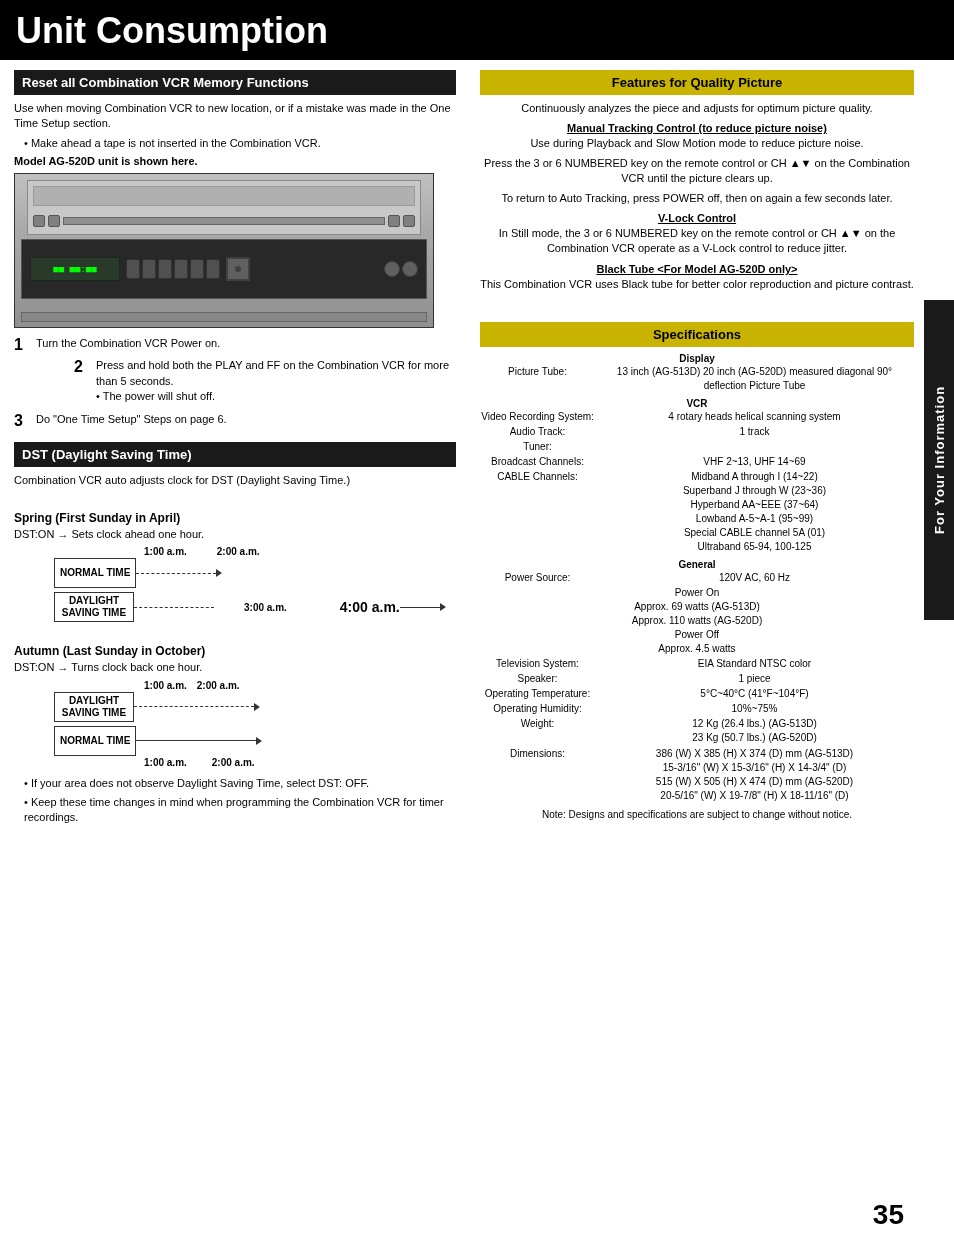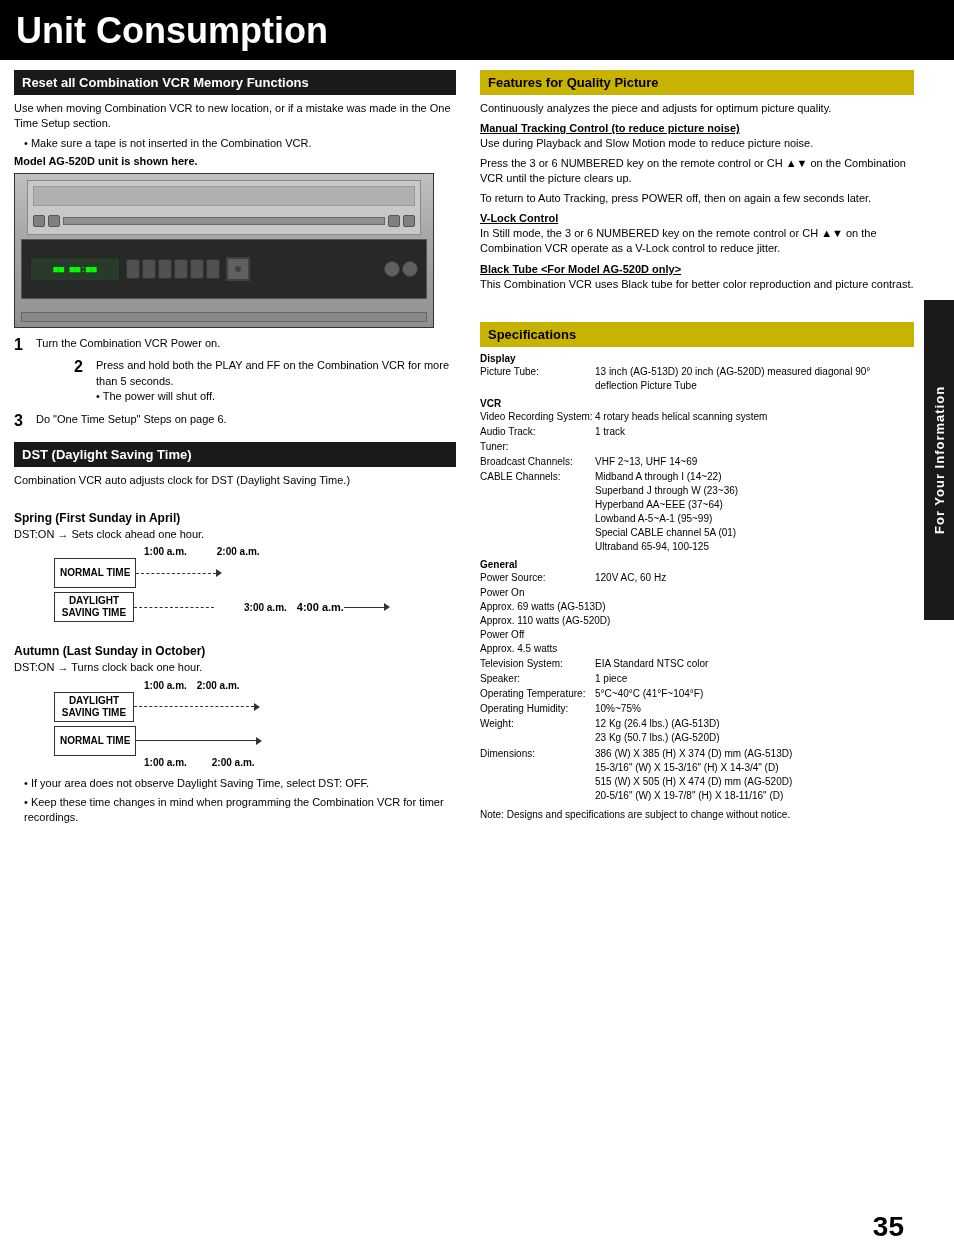--- a/index.html
+++ b/index.html
@@ -156,21 +156,21 @@
     .side-tab-text {
       color: #fff;
       font-size: 13px;
       font-weight: bold;
       letter-spacing: 1px;
       white-space: nowrap;
     }
     
     .page-number {
       position: absolute;
-      bottom: 0;
+      bottom: 12px;
       right: 50px;
       font-size: 28px;
       font-weight: bold;
     }
     
     .feature-title {
       font-weight: bold;
       text-decoration: underline;
       font-size: 11px;
       margin-top: 6px;
@@ -202,21 +202,21 @@
 
   <div class="page-title">Unit Consumption</div>
 
   <div class="two-col">
 
     <div class="left-col">
 
       <div>
         <div class="section-header">Reset all Combination VCR Memory Functions</div>
         <p class="body-text">Use when moving Combination VCR to new location, or if a mistake was made in the One Time Setup section.</p>
-        <p class="bullet">• Make sure a tape is not inserted in the Combination VCR.</p>
+        <p class="bullet">• Make ahead a tape is not inserted in the Combination VCR.</p>
         <p class="bold-label" style="margin-bottom:4px;">Model AG-520D unit is shown here.</p>
 
         <div class="vcr-image-container">
           <div class="vcr-body">
 
             <div style="position:absolute;top:6px;left:12px;right:12px;height:55px;background:#c8c8c8;border:1.5px solid #888;">
               <div style="position:absolute;top:5px;left:5px;right:5px;height:20px;background:#b0b0b0;border:1px solid #999;"></div>
               <div style="position:absolute;bottom:4px;left:5px;right:5px;height:18px;display:flex;gap:3px;align-items:center;">
                 <div style="width:12px;height:12px;background:#808080;border:1px solid #555;border-radius:2px;"></div>
                 <div style="width:12px;height:12px;background:#808080;border:1px solid #555;border-radius:2px;"></div>
@@ -298,21 +298,21 @@
             <div style="width:0;height:0;border-top:4px solid transparent;border-bottom:4px solid transparent;border-left:6px solid #333;"></div>
           </div>
 
           <div style="display:flex;align-items:center;">
             <div class="dst-box" style="min-width:80px;white-space:pre-line;">DAYLIGHT
 SAVING TIME</div>
             <div style="border-top:1.5px dashed #333;width:80px;height:1px;margin-left:0;"></div>
 
             <div style="width:30px;"></div>
             <span style="font-size:10px;font-weight:bold;margin-right:10px;">3:00 a.m.</span>
-            <span style="font-size:11px;font-weight:bold;">4:00 a.m.</span>
+            <span style="font-size:14px;font-weight:bold;margin-left:43px;">4:00 a.m.</span>
             <div style="border-top:1.5px solid #333;width:40px;height:1px;"></div>
             <div style="width:0;height:0;border-top:4px solid transparent;border-bottom:4px solid transparent;border-left:6px solid #333;"></div>
           </div>
         </div>
 
         <p class="spring-header">Autumn (Last Sunday in October)</p>
         <p class="body-text">DST:ON → Turns clock back one hour.</p>
 
         <div class="dst-diagram-wrapper">
 
@@ -336,21 +336,21 @@
             <span style="font-size:10px;font-weight:bold;">1:00 a.m.</span>
             <span style="font-size:10px;font-weight:bold;">2:00 a.m.</span>
           </div>
         </div>
 
         <p class="bullet">• If your area does not observe Daylight Saving Time, select DST: OFF.</p>
         <p class="bullet" style="margin-top:3px;">• Keep these time changes in mind when programming the Combination VCR for timer recordings.</p>
       </div>
     </div>
 
-    <div class="right-col" style="padding-right:40px;">
+    <div class="right-col" style="padding-right:40px;text-align:center;">
 
       <div>
         <div class="section-header-yellow">Features for Quality Picture</div>
 
         <p class="body-text">Continuously analyzes the piece and adjusts for optimum picture quality.</p>
 
         <p class="feature-title">Manual Tracking Control (to reduce picture noise)</p>
         <p class="body-text">Use during Playback and Slow Motion mode to reduce picture noise.</p>
         <p class="body-text">Press the 3 or 6 NUMBERED key on the remote control or CH ▲▼ on the Combination VCR until the picture clears up.</p>
         <p class="body-text">To return to Auto Tracking, press POWER off, then on again a few seconds later.</p>

